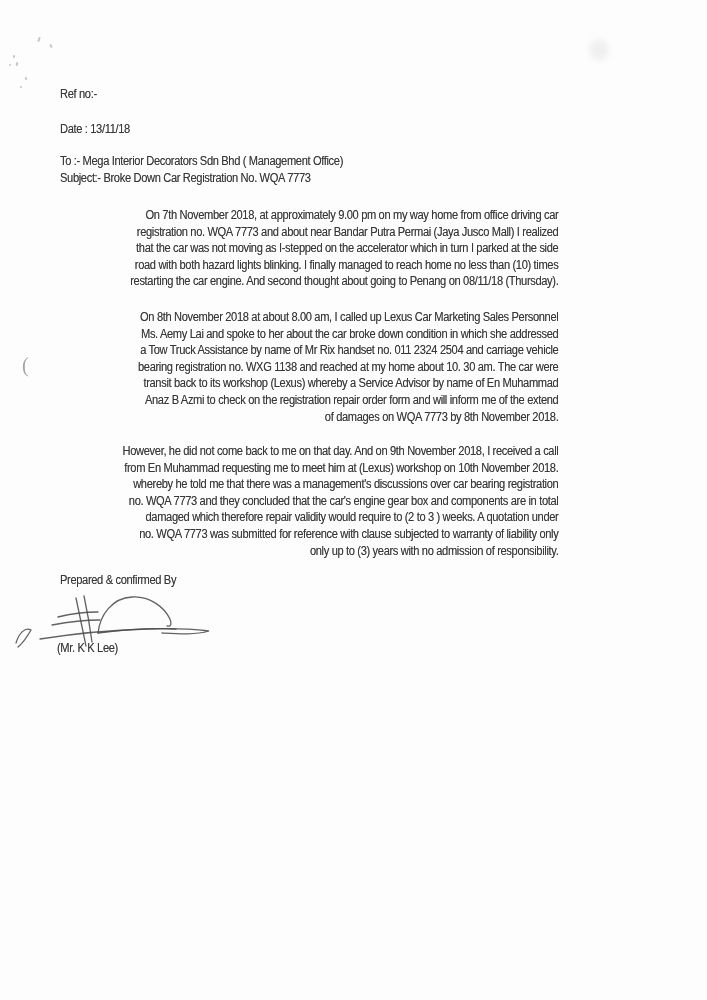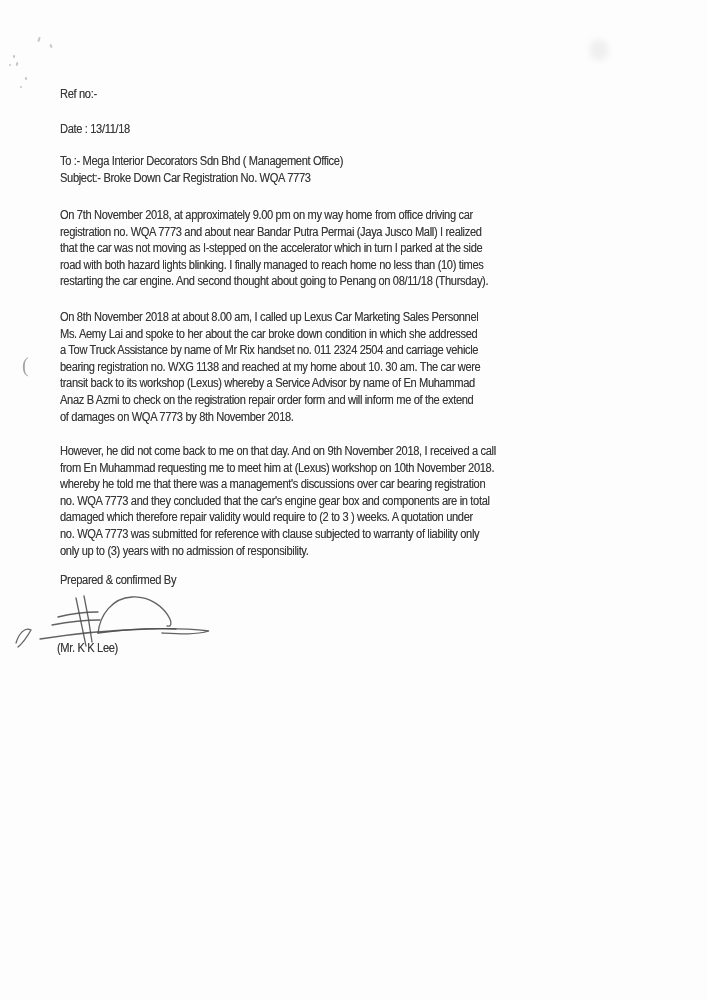--- a/index.html
+++ b/index.html
@@ -4,20 +4,21 @@
 <style>
   html, body { margin: 0; padding: 0; background: #ffffff; }
   .page {
     position: relative;
     width: 707px;
     height: 1000px;
     background: #fdfdfd;
     overflow: hidden;
     font-family: "Liberation Sans", sans-serif;
     color: #3a3a3a;
+    text-align: right;
   }
   .txt {
     position: absolute;
     left: 60px;
     font-size: 12.5px;
     letter-spacing: -0.4px;
     line-height: 16.6px;
     white-space: pre-line;
     transform: scaleX(0.89);
     transform-origin: 0 0;

